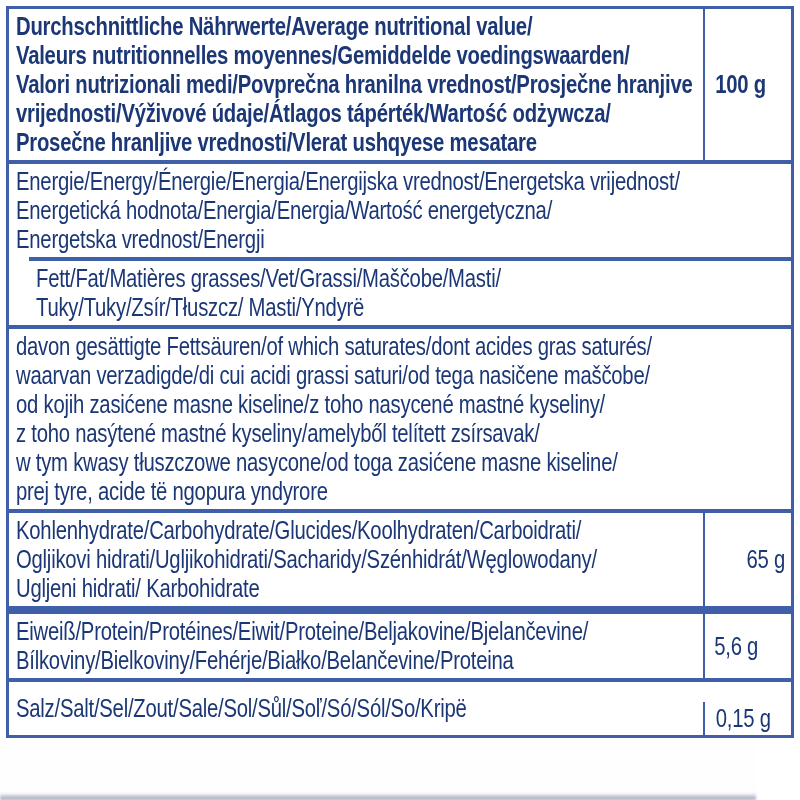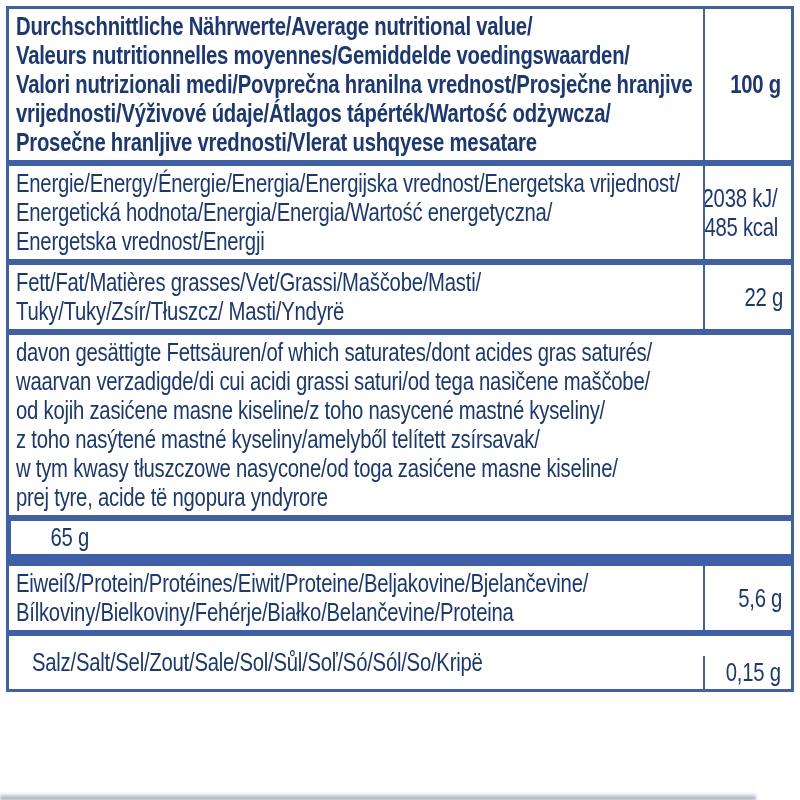--- a/index.html
+++ b/index.html
@@ -23,42 +23,42 @@
     top: 6px;
     width: 788px;
     box-sizing: border-box;
     border: 3px solid #3f5fa8;
     background: #ffffff;
     color: #1b3776;
   }
   .t-row {
     display: flex;
     align-items: stretch;
-    border-top: 6px solid #6d28d9;
+    border-top: 4px solid #6d28d9;
   }
   .t-row:first-child {
     border-top: none;
   }
   .label-cell {
     flex: 1 1 auto;
     min-width: 0;
     padding: 3px 4px 3px 7px;
     display: flex;
     flex-direction: column;
     justify-content: center;
     overflow: hidden;
   }
   .value-cell {
     flex: 0 0 88px;
     box-sizing: border-box;
     border-left: 2px solid #3f5fa8;
     display: flex;
     flex-direction: column;
     justify-content: center;
-    align-items: flex-end;
+    align-items: flex-start;
     overflow: hidden;
     padding: 2px 3px;
   }
   .label-line {
     display: block;
     white-space: nowrap;
     font-size: 26px;
     line-height: 29px;
     transform-origin: left center;
     letter-spacing: -0.3px;
@@ -105,67 +105,65 @@
           <span class="value-line" style="transform: scaleX(0.78);">100 g</span>
         </div>
   </div>
 
   <div class="t-row" style="border-top-color: rgb(63, 95, 168);">
     <div class="label-cell">
           <span class="label-line" style="transform: scaleX(0.78);">Energie/Energy/Énergie/Energia/Energijska vrednost/Energetska vrijednost/</span>
           <span class="label-line" style="transform: scaleX(0.78);">Energetická hodnota/Energia/Energia/Wartość energetyczna/</span>
           <span class="label-line" style="transform: scaleX(0.78);">Energetska vrednost/Energji</span>
         </div>
-    <div class="value-cell" style="border-left-color: rgb(63, 95, 168);">
-          <span class="value-line" style="transform: scaleX(0.78);">2038 kJ/</span>
-          <span class="value-line" style="transform: scaleX(0.78);">485 kcal</span>
-        </div>
   </div>
 
-  <div class="t-row" style="border-top-color: rgb(63, 95, 168);">
+  <div class="t-row" style="border-top-color: rgb(63, 95, 168); margin-left: 20px;">
     <div class="label-cell">
           <span class="label-line" style="transform: scaleX(0.78);">Fett/Fat/Matières grasses/Vet/Grassi/Maščobe/Masti/</span>
           <span class="label-line" style="transform: scaleX(0.78);">Tuky/Tuky/Zsír/Tłuszcz/ Masti/Yndyrë</span>
-        </div>
-    <div class="value-cell" style="border-left-color: rgb(63, 95, 168);">
-          <span class="value-line" style="transform: scaleX(0.78);">22 g</span>
         </div>
   </div>
 
   <div class="t-row" style="border-top-color: rgb(63, 95, 168);">
     <div class="label-cell">
           <span class="label-line" style="transform: scaleX(0.78);">davon gesättigte Fettsäuren/of which saturates/dont acides gras saturés/</span>
           <span class="label-line" style="transform: scaleX(0.78);">waarvan verzadigde/di cui acidi grassi saturi/od tega nasičene maščobe/</span>
           <span class="label-line" style="transform: scaleX(0.78);">od kojih zasićene masne kiseline/z toho nasycené mastné kyseliny/</span>
           <span class="label-line" style="transform: scaleX(0.78);">z toho nasýtené mastné kyseliny/amelyből telített zsírsavak/</span>
           <span class="label-line" style="transform: scaleX(0.78);">w tym kwasy tłuszczowe nasycone/od toga zasićene masne kiseline/</span>
           <span class="label-line" style="transform: scaleX(0.78);">prej tyre, acide të ngopura yndyrore</span>
         </div>
   </div>
 
   <div class="t-row" style="border-top-color: rgb(63, 95, 168);">
+    <div class="label-cell">
+          <span class="label-line" style="transform: scaleX(0.78);">Kohlenhydrate/Carbohydrate/Glucides/Koolhydraten/Carboidrati/</span>
+          <span class="label-line" style="transform: scaleX(0.78);">Ogljikovi hidrati/Ugljikohidrati/Sacharidy/Szénhidrát/Węglowodany/</span>
+          <span class="label-line" style="transform: scaleX(0.78);">Ugljeni hidrati/ Karbohidrate</span>
+        </div>
     <div class="value-cell" style="border-left-color: rgb(63, 95, 168); padding-left: 36px;">
           <span class="value-line" style="transform: scaleX(0.78);">65 g</span>
         </div>
   </div>
 
   <div class="t-row" style="border-top-color: rgb(63, 95, 168);">
   </div>
 
   <div class="t-row" style="border-top-color: rgb(63, 95, 168);">
     <div class="label-cell">
           <span class="label-line" style="transform: scaleX(0.78);">Eiweiß/Protein/Protéines/Eiwit/Proteine/Beljakovine/Bjelančevine/</span>
           <span class="label-line" style="transform: scaleX(0.78);">Bílkoviny/Bielkoviny/Fehérje/Białko/Belančevine/Proteina</span>
         </div>
     <div class="value-cell" style="border-left-color: rgb(63, 95, 168);">
           <span class="value-line" style="transform: scaleX(0.78);">5,6 g</span>
         </div>
   </div>
 
-  <div class="t-row" style="border-top-color: rgb(63, 95, 168); padding-left: 16px;">
+  <div class="t-row" style="border-top-color: rgb(63, 95, 168);">
     <div class="label-cell">
           <span class="label-line" style="transform: scaleX(0.78);">Salz/Salt/Sel/Zout/Sale/Sol/Sůl/Soľ/Só/Sól/So/Kripë</span>
         </div>
     <div class="value-cell" style="border-left-color: rgb(63, 95, 168); margin-top: 20px;">
           <span class="value-line" style="transform: scaleX(0.78);">0,15 g</span>
         </div>
   </div>
 </div>
   <div class="bottom-cutoff-strip"></div>
 </div>

